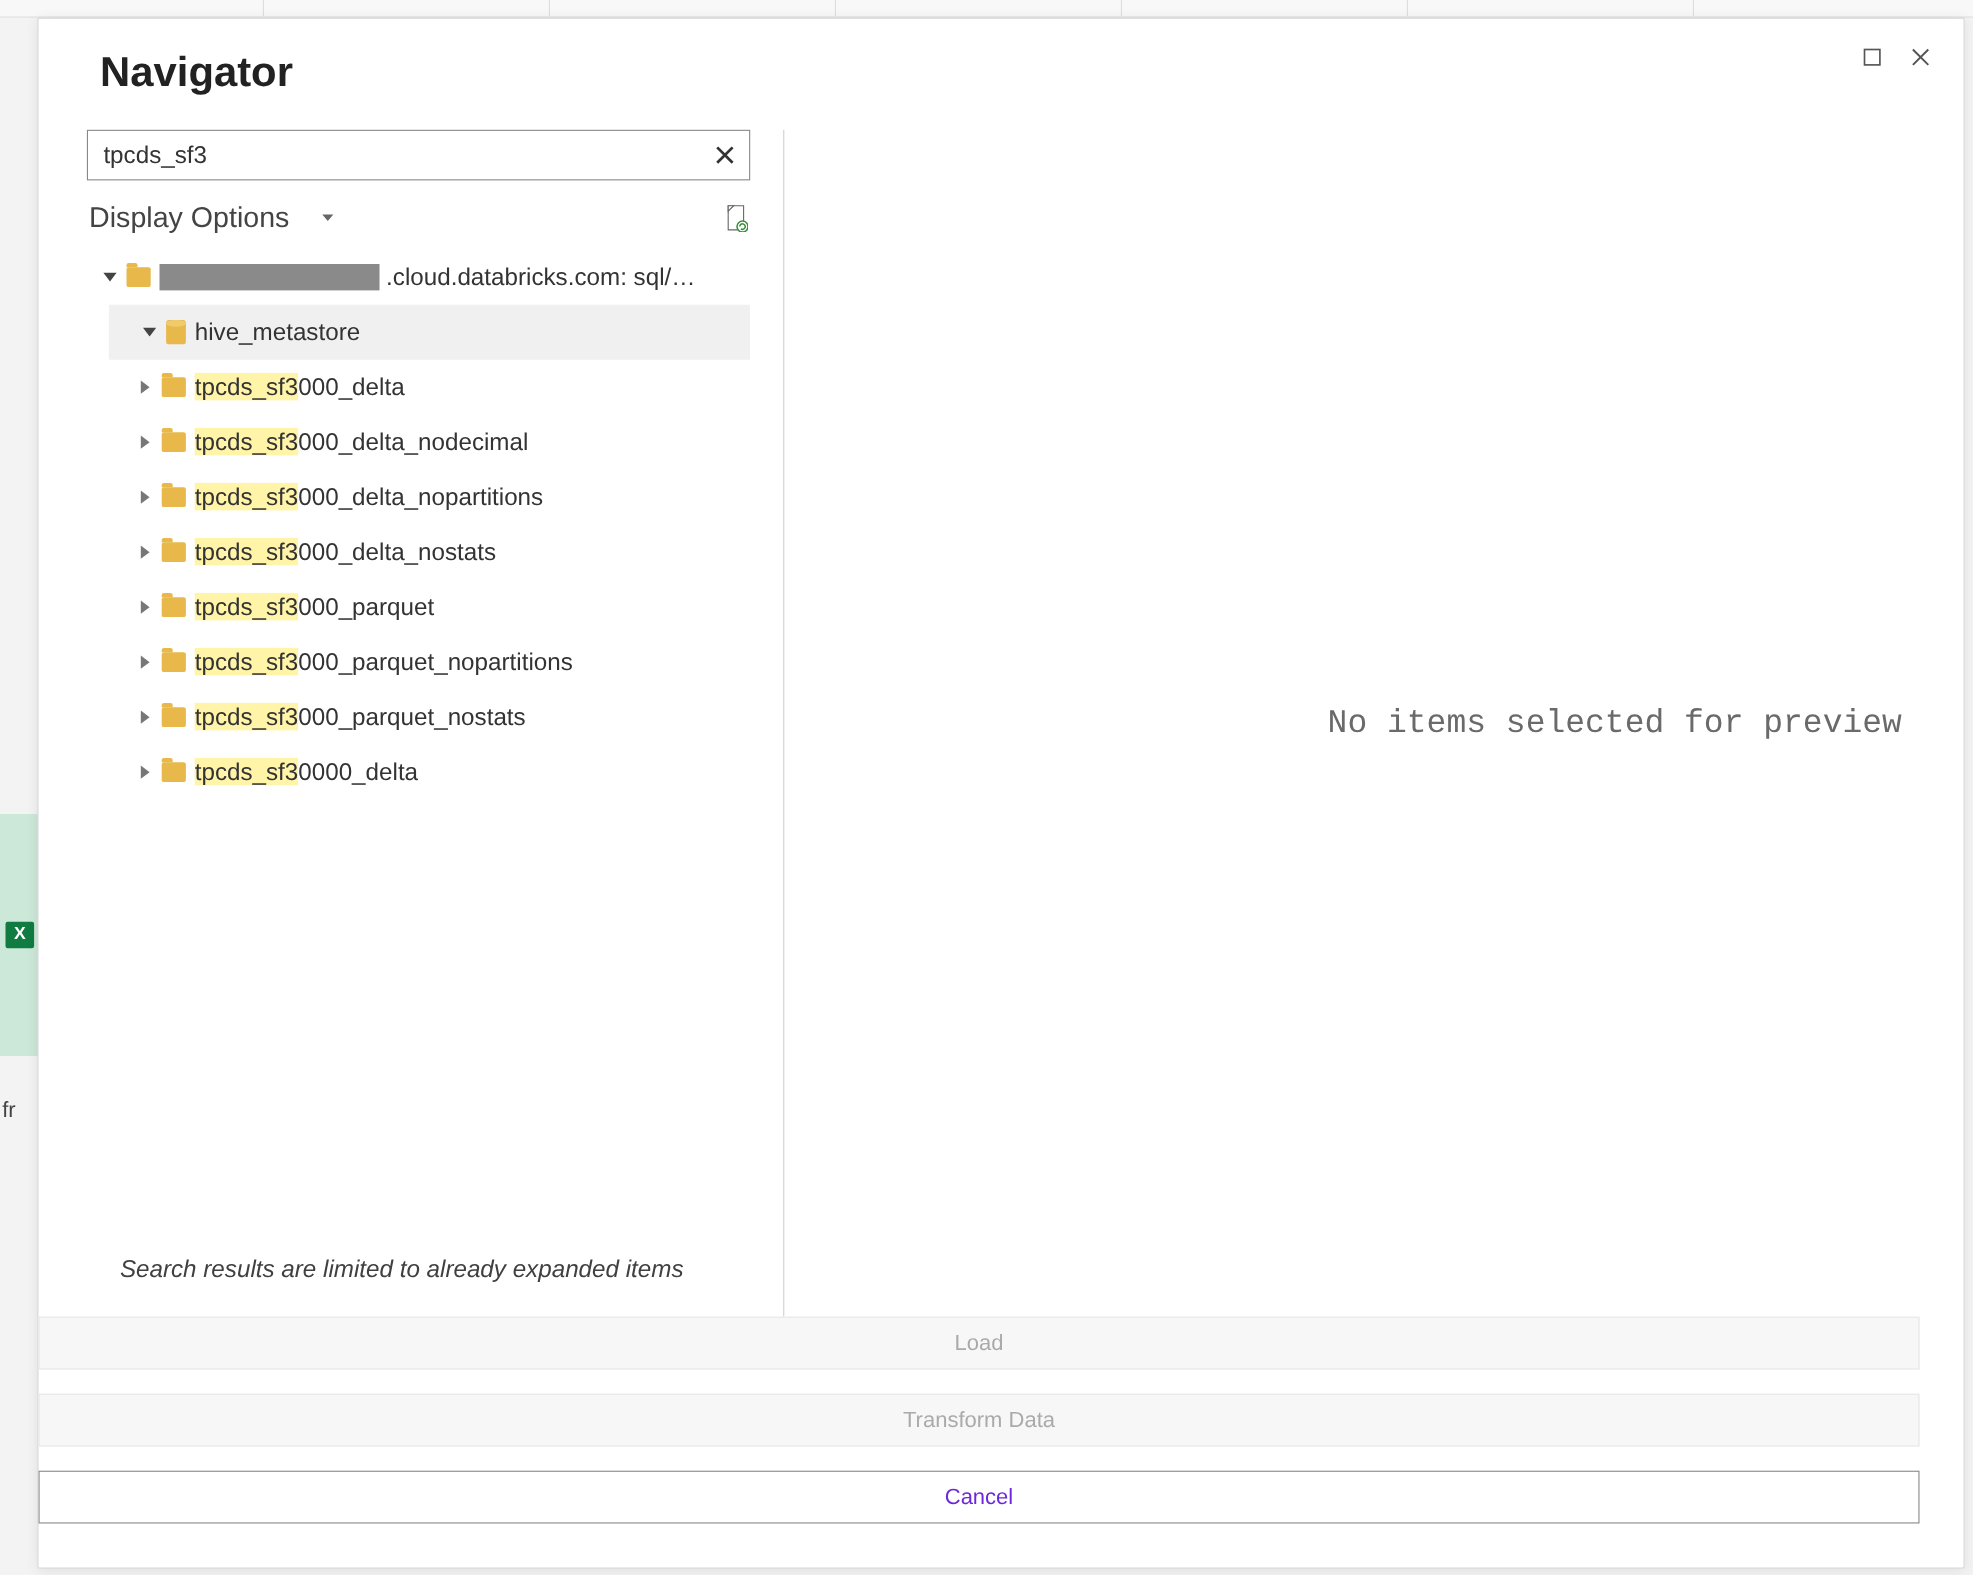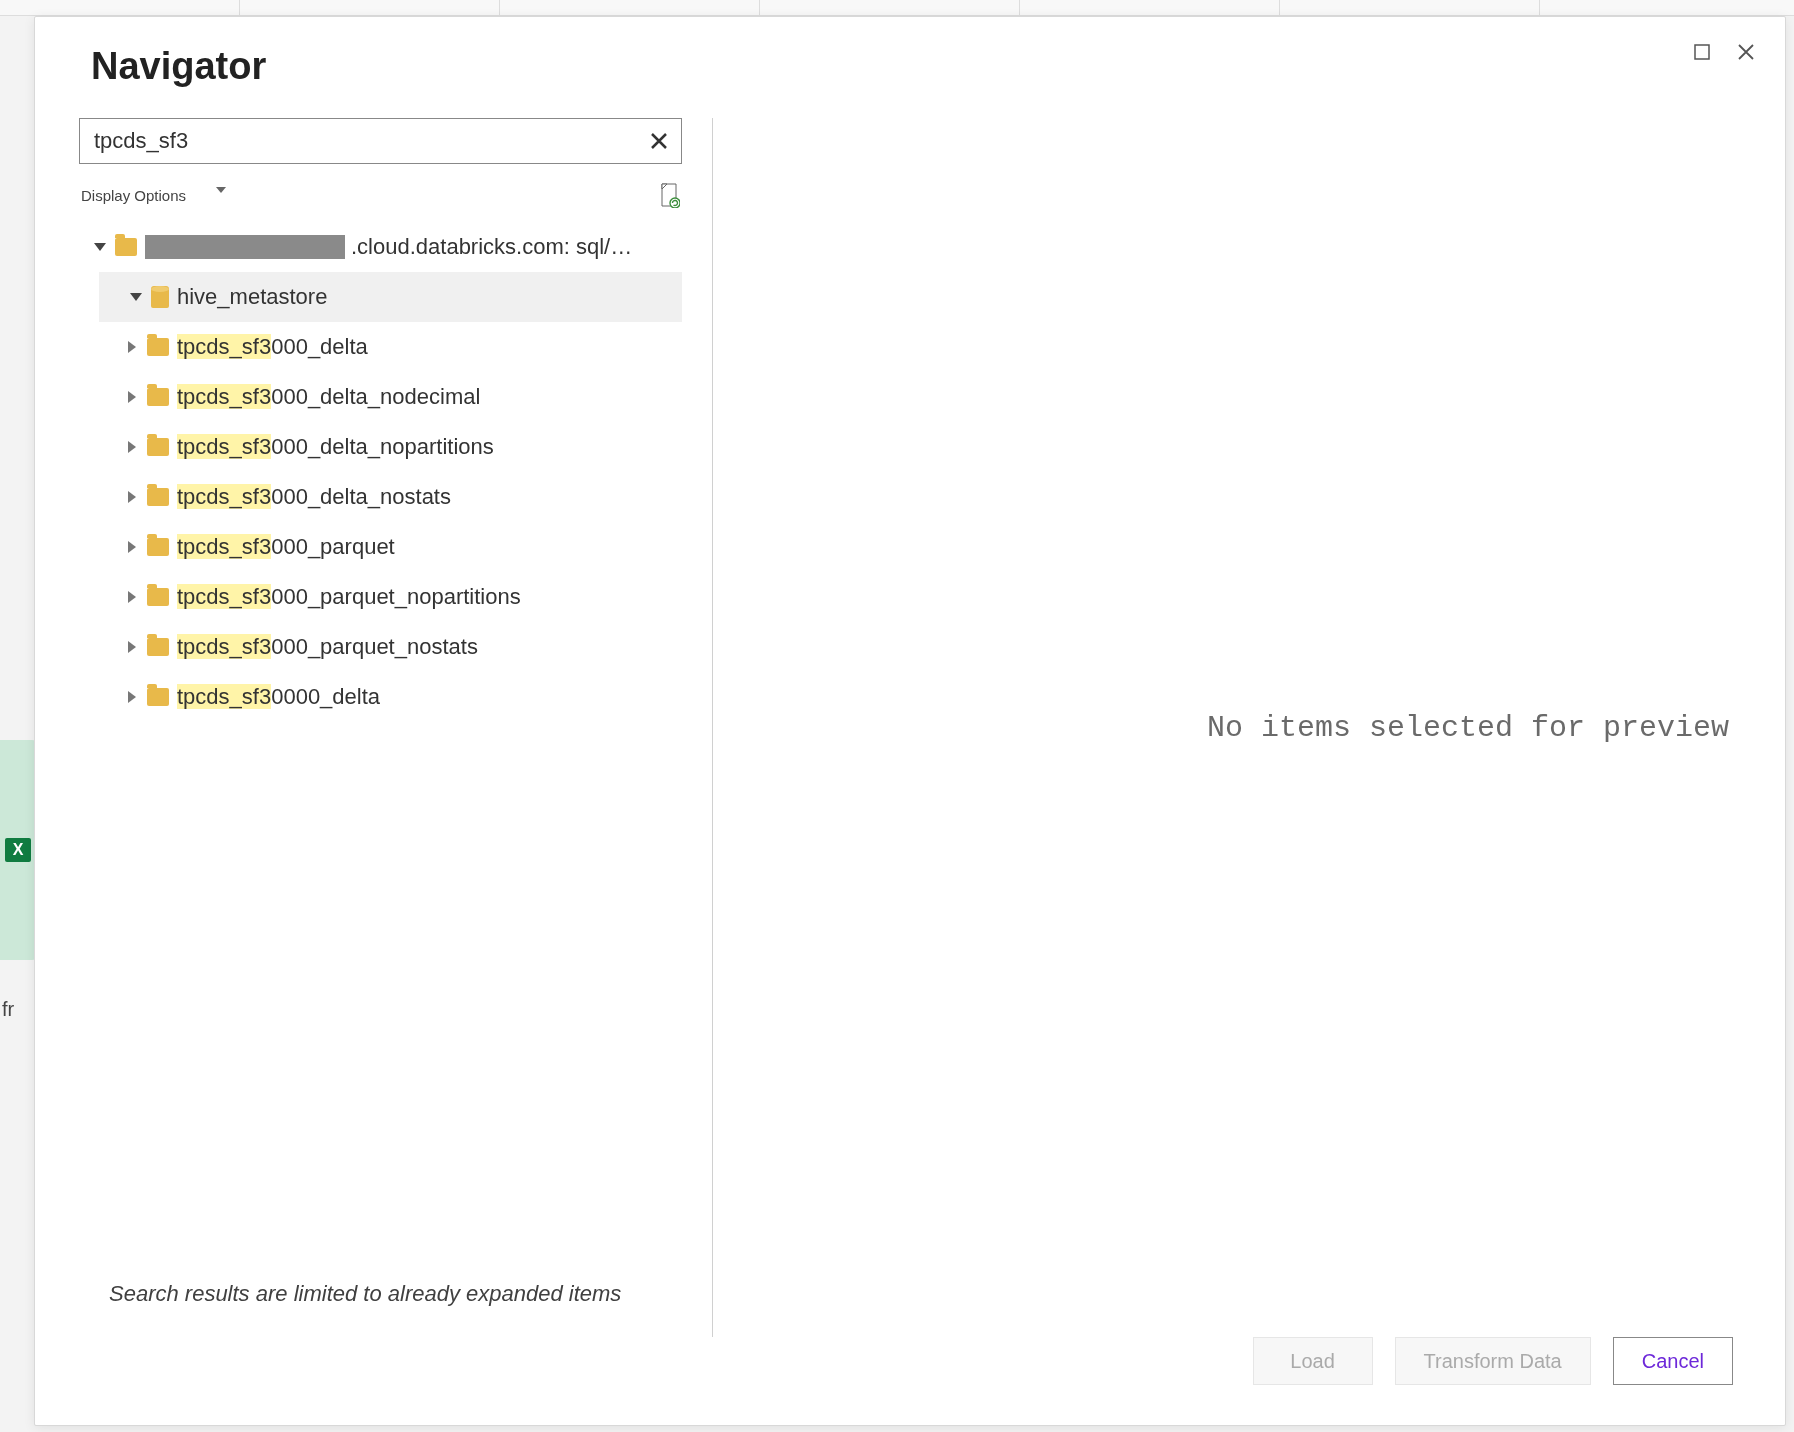--- a/index.html
+++ b/index.html
@@ -115,22 +115,22 @@
       cursor:pointer; color:#333;
     }
     .options-row {
       display: flex;
       align-items: center;
       justify-content: space-between;
       margin-top: 14px;
       padding: 4px 2px 6px 2px;
     }
     .display-options {
-      display:flex; align-items:flex-start; gap:26px;
-      color:#444; font-size:15px; cursor:pointer;
+      display:flex; align-items:center; gap:26px;
+      color:#444; font-size:26px; cursor:pointer;
     }
     .caret-down {
       width:0;height:0;
       border-left:5px solid transparent;
       border-right:5px solid transparent;
       border-top:6px solid #666;
       margin-left:4px;
     }
     .refresh-icon {
       width:22px; height:26px;
@@ -228,21 +228,22 @@
       font-family:Liberation Mono, monospace;
     }
     .preview-msg {
       color:#6a6a6a;
       font-size:30px;
     }
     .button-row {
       display:flex;
       justify-content:flex-end;
       gap:22px;
-      padding: 0 52px 40px 0;
+      padding: 0 40px 40px 0;
+      flex-direction: column;
     }
     .btn {
       min-width:120px;
       height:48px;
       border:1px solid #ccc;
       background:#fff;
       color:#6d28d9;
       font-size:20px;
       font-family:inherit;
       padding: 0 28px;

